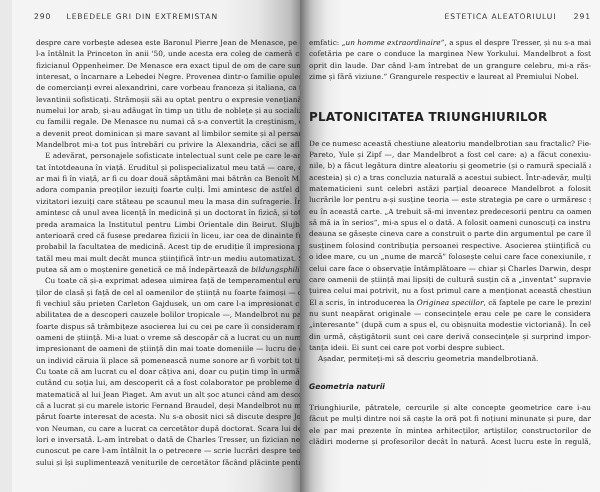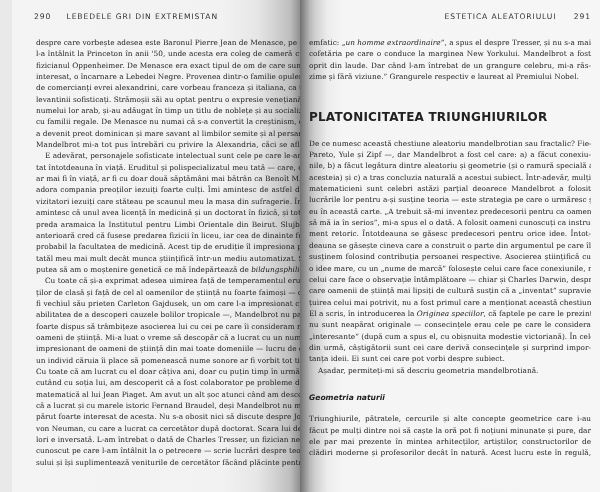--- a/index.html
+++ b/index.html
@@ -116,21 +116,20 @@
         <span class="line last"><span>zime și fără viziune.” Grangurele respectiv e laureat al Premiului Nobel.</span></span>
         <span class="section-title">PLATONICITATEA TRIUNGHIURILOR</span>
         <span class="line"><span>De ce numesc această chestiune aleatoriu mandelbrotian sau fractalic? Fie-</span></span>
         <span class="line"><span>Pareto, Yule și Zipf —, dar Mandelbrot a fost cel care: a) a făcut conexiu-</span></span>
         <span class="line"><span>nile, b) a făcut legătura dintre aleatoriu și geometrie (și o ramură specială a</span></span>
         <span class="line"><span>acesteia) și c) a tras concluzia naturală a acestui subiect. Într-adevăr, mulți</span></span>
         <span class="line"><span>matematicieni sunt celebri astăzi parțial deoarece Mandelbrot a folosit</span></span>
         <span class="line"><span>lucrările lor pentru a-și susține teoria — este strategia pe care o urmăresc și</span></span>
         <span class="line"><span>eu în această carte. „A trebuit să-mi inventez predecesorii pentru ca oamenii</span></span>
         <span class="line"><span>să mă ia în serios”, mi-a spus el o dată. A folosit oameni cunoscuți ca instru-</span></span>
-        <span class="line"><span>ment retoric. Întotdeauna se găsesc predecesori pentru orice idee. Întot-</span></span>
         <span class="line"><span>deauna se găsește cineva care a construit o parte din argumentul pe care îl</span></span>
         <span class="line"><span>susținem folosind contribuția persoanei respective. Asocierea științifică cu</span></span>
         <span class="line"><span>o idee mare, cu un „nume de marcă” folosește celui care face conexiunile, nu</span></span>
         <span class="line"><span>celui care face o observație întâmplătoare — chiar și Charles Darwin, despre</span></span>
         <span class="line"><span>care oamenii de știință mai lipsiți de cultură susțin că a „inventat” supravie-</span></span>
         <span class="line"><span>țuirea celui mai potrivit, nu a fost primul care a menționat această chestiune.</span></span>
         <span class="line"><span>El a scris, în introducerea la </span><i>Originea speciilor</i><span>, că faptele pe care le prezintă</span></span>
         <span class="line"><span>nu sunt neapărat originale — consecințele erau cele pe care le considera</span></span>
         <span class="line"><span>„interesante” (după cum a spus el, cu obișnuita modestie victoriană). În cele</span></span>
         <span class="line"><span>din urmă, câștigătorii sunt cei care derivă consecințele și surprind impor-</span></span>

